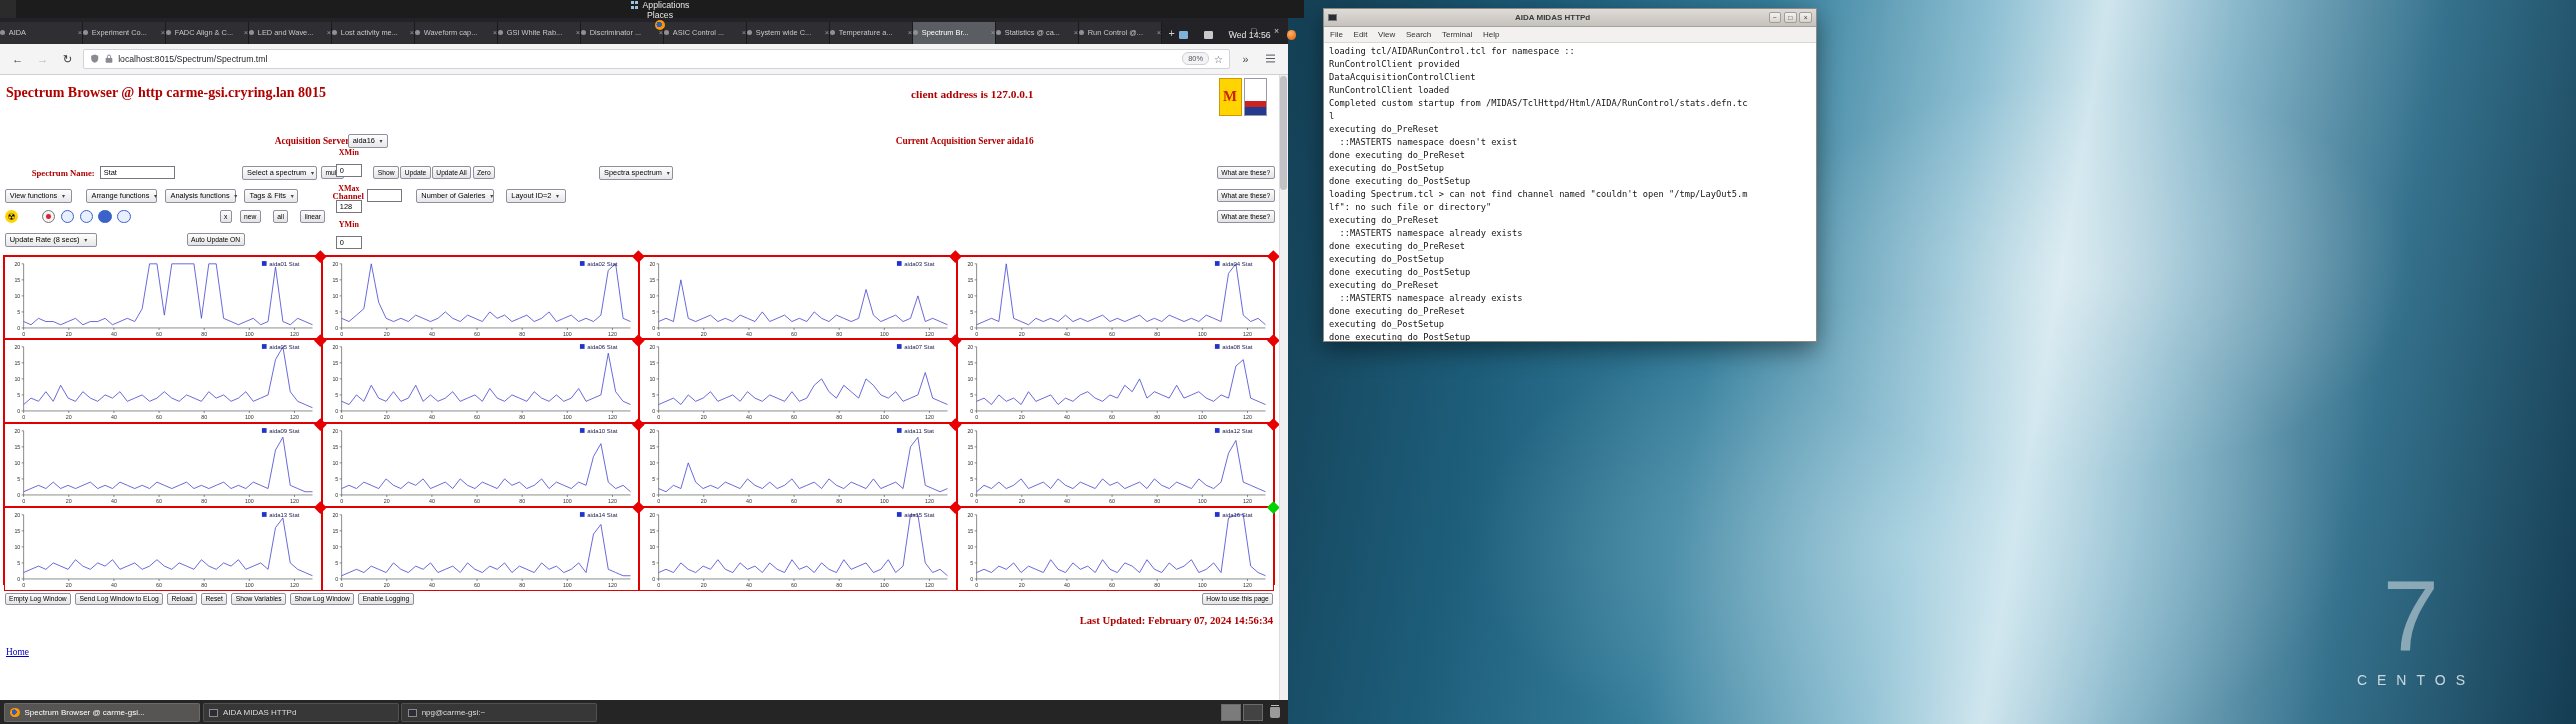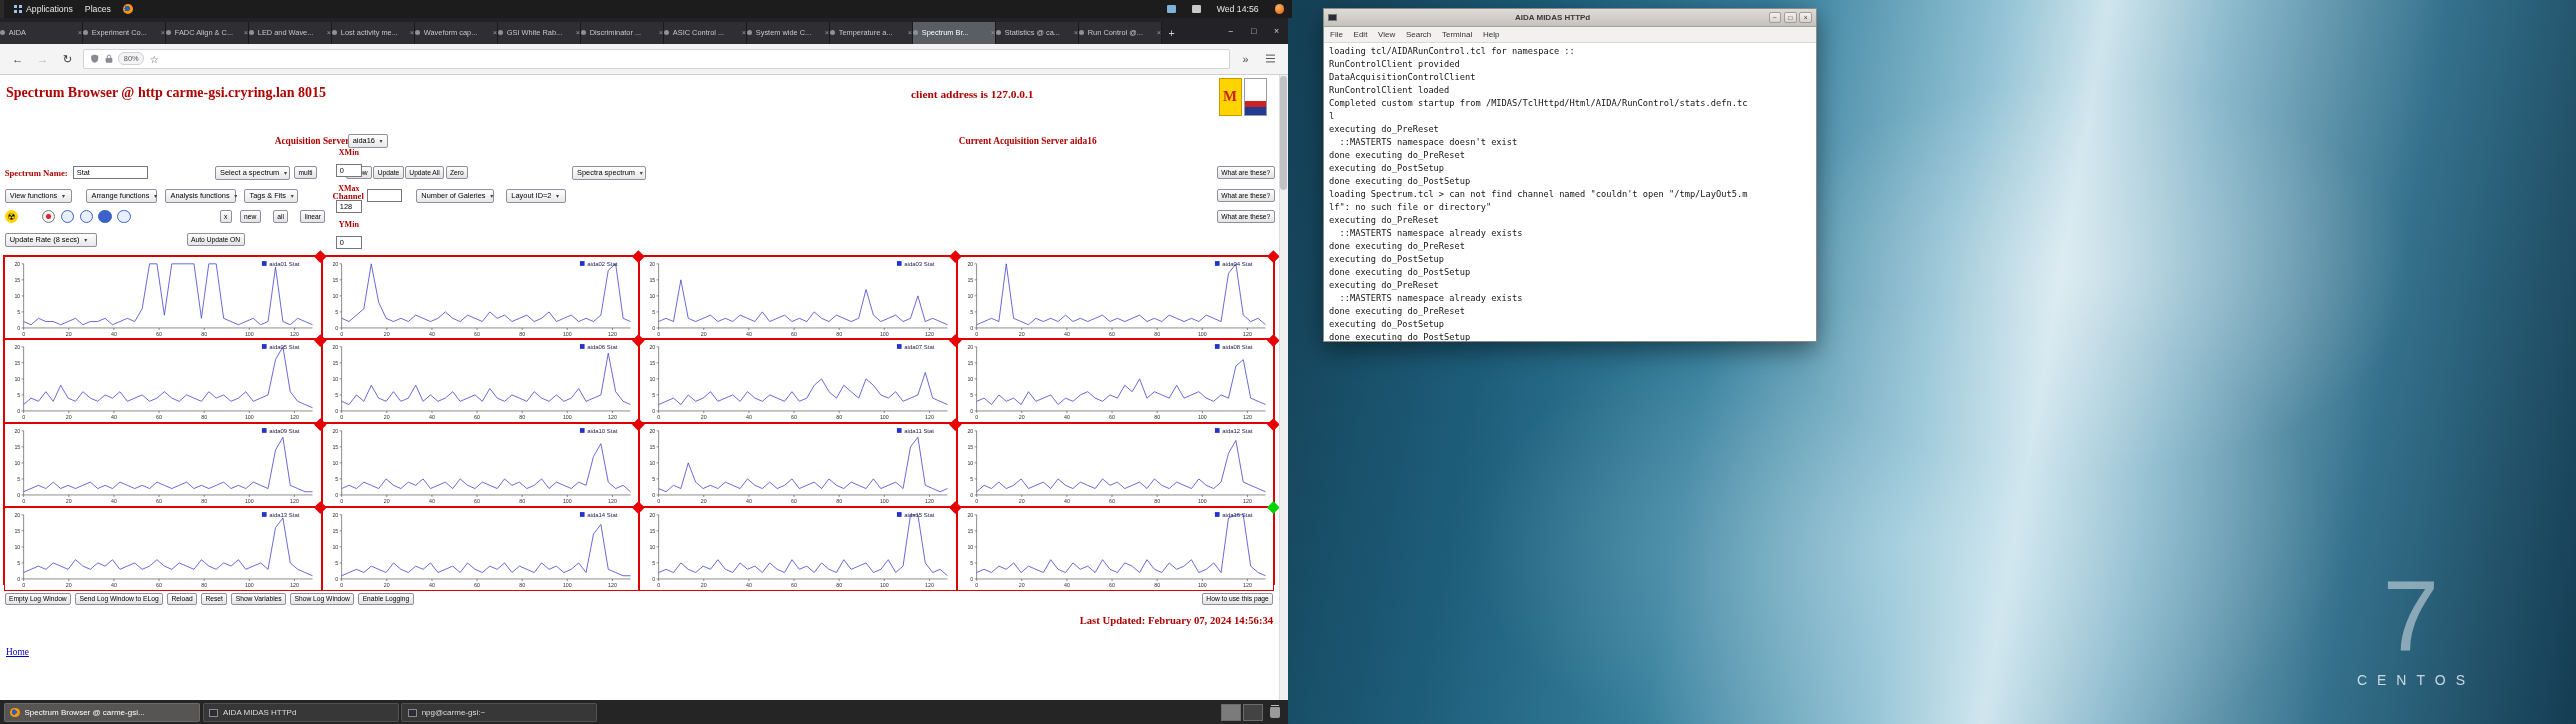--- a/index.html
+++ b/index.html
@@ -3,22 +3,22 @@
 <meta charset="utf-8">
 <style>
   * { box-sizing: border-box; margin: 0; padding: 0; }
   html,body { width:2576px; height:725px; overflow:hidden; background:#000;
               font-family:"Liberation Sans", sans-serif; }
   .screen { position:relative; width:2576px; height:725px; }
 
   
   .monitor-left { position:absolute; left:0; top:0; width:1288px; height:725px; background:#2b2b2b; }
 
-  .top-panel { position:absolute; top:0; left:4px; width:1288px; height:18px; background:#1c1c1c;
-               color:#e8e8e8; display:flex; align-items:center; font-size:8.7px; padding:0 4px; z-index:50; }
+  .top-panel { position:absolute; top:0; left:16px; width:1288px; height:18px; background:#1c1c1c;
+               color:#e8e8e8; display:flex; align-items:center; font-size:8.7px; padding:0 4px; z-index:50;flex-direction:column; }
   .panel-item { display:flex; align-items:center; gap:4px; padding:0 6px; height:100%; cursor:default; }
   .apps-grid { width:8px; height:8px; background:
       linear-gradient(#9cc3e5,#9cc3e5) 0 0/3.4px 3.4px no-repeat,
       linear-gradient(#9cc3e5,#9cc3e5) 4.7px 0/3.4px 3.4px no-repeat,
       linear-gradient(#9cc3e5,#9cc3e5) 0 4.7px/3.4px 3.4px no-repeat,
       linear-gradient(#9cc3e5,#9cc3e5) 4.7px 4.7px/3.4px 3.4px no-repeat; }
   .ff-icon { width:10px; height:10px; border-radius:50%;
       background: radial-gradient(circle at 42% 45%, #2b5fb8 0 33%, #ff9500 36% 72%, #e66000 73% 100%); }
   .panel-right { margin-left:auto; display:flex; align-items:center; gap:16px; padding-right:4px; }
   .mini-ic { width:8.7px; height:7.4px; background:#c9c9c9; border-radius:1.3px; }
@@ -76,21 +76,21 @@
   .sel { display:inline-flex; align-items:center; gap:4.7px; background:linear-gradient(#fefefe,#e7e7ea);
          border:0.7px solid #8f8f9d; border-radius:2px; font:7.4px "Liberation Sans", sans-serif;
          padding:1.3px 4px; height:14px; white-space:nowrap; }
   .sel::after { content:"▾"; font-size:6px; color:#444; }
   .btn { background:linear-gradient(#fdfdfd,#e3e3e6); border:0.7px solid #8f8f9d; border-radius:2px;
          font:7.4px "Liberation Sans", sans-serif; padding:1.3px 5.4px; height:14px; display:inline-flex;
          align-items:center; color:#000; white-space:nowrap; }
   .btn.small { padding:0.7px 3.4px; height:12.7px; font-size:6.7px; }
   .inp { background:#fff; border:0.7px solid #767681; font:7.4px "Liberation Sans", sans-serif;
          padding:0.7px 2.7px; height:13.4px; }
-  .flabel { font-size:8.7px; }
+  .flabel { font-size:8.7px;margin-left:27px; }
   .mlauto { margin-left:auto; }
 
   .icon-circle { width:13.4px; height:13.4px; border-radius:50%; border:1.3px solid #3a62c8; background:#e8efff; flex:none; }
   .icon-circle.solid { background:#3a62c8; }
   .rad-icon { width:13.4px; height:13.4px; border-radius:50%; background:#ffd400; color:#111;
               display:flex; align-items:center; justify-content:center; font-size:9.4px; flex:none; }
   .mag-icon { width:13.4px; height:13.4px; border-radius:50%; border:1.3px solid #777; background:#f4f4f4;
               position:relative; flex:none; }
   .mag-icon::after { content:""; position:absolute; width:4.7px; height:4.7px; border-radius:50%;
               background:#d23; left:3.4px; top:3.4px; }
@@ -263,20 +263,21 @@
         <div class="nav-btn fwd-glyph disabled"></div>
         <div class="nav-btn rel-glyph"></div>
         <div class="url-bar">
           <svg width="9.4" height="9.4" viewBox="0 0 16 16">
               <path d="M8 1l6 2v5c0 4-3 6-6 7-3-1-6-3-6-7V3z" fill="#8a8a92"></path>
             </svg>
           <svg width="8" height="9.4" viewBox="0 0 12 14">
               <rect x="1" y="6" width="10" height="7" rx="1" fill="#8a8a92"></rect>
               <path d="M3.5 6V4a2.5 2.5 0 0 1 5 0v2" stroke="#8a8a92" stroke-width="1.5" fill="none"></path>
             </svg>
+          <span class="url-text">localhost:8015/Spectrum/Spectrum.tml</span>
           <span class="zoom-badge">80%</span>
           <span class="star-btn"></span>
         </div>
         <div class="nav-btn overflow-btn"></div>
         <div class="nav-btn">
             <span class="menu-lines"></span>
           </div>
       </div>
 
       <div class="page-content">
@@ -286,21 +287,21 @@
         <div class="logo-box">
           <div class="logo-midas">M</div>
           <div class="logo-daresbury"></div>
         </div>
 
         <div class="prow" style="top:58px;">
           <span class="rlabel" style="position:absolute; left:270px; font-size:9.4px;">Acquisition Servers</span>
           <span class="sel" style="position:absolute; left:343px;">
               <span>aida16</span>
             </span>
-          <span class="rlabel" style="position:absolute; left:954px; font-size:9.4px;">Current Acquisition Server aida16</span>
+          <span class="rlabel" style="position:absolute; left:891px; font-size:9.4px;">Current Acquisition Server aida16</span>
         </div>
 
         <div class="prow" style="top:90px;">
           <span class="rlabel flabel">Spectrum Name:</span>
           <input class="inp" style="width: 75px; margin-left: 5.4px;" value="Stat">
           <span class="sel" style="margin-left:67px; width:75px;">
               <span>Select a spectrum</span>
             </span>
           <span class="btn small" style="margin-left:4px;">multi</span>
           <span id="action-buttons" style="display:flex; gap:1.3px; margin-left:29.5px;">

